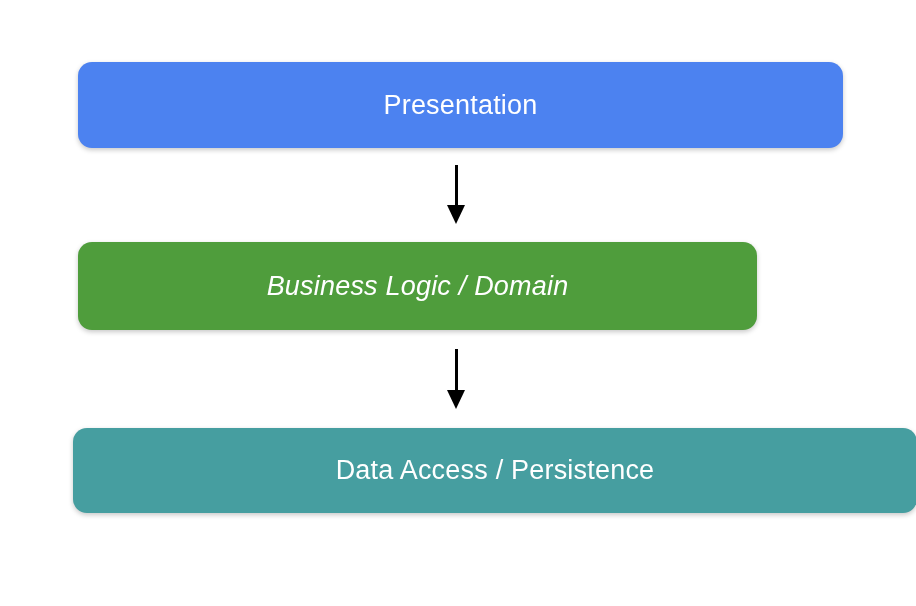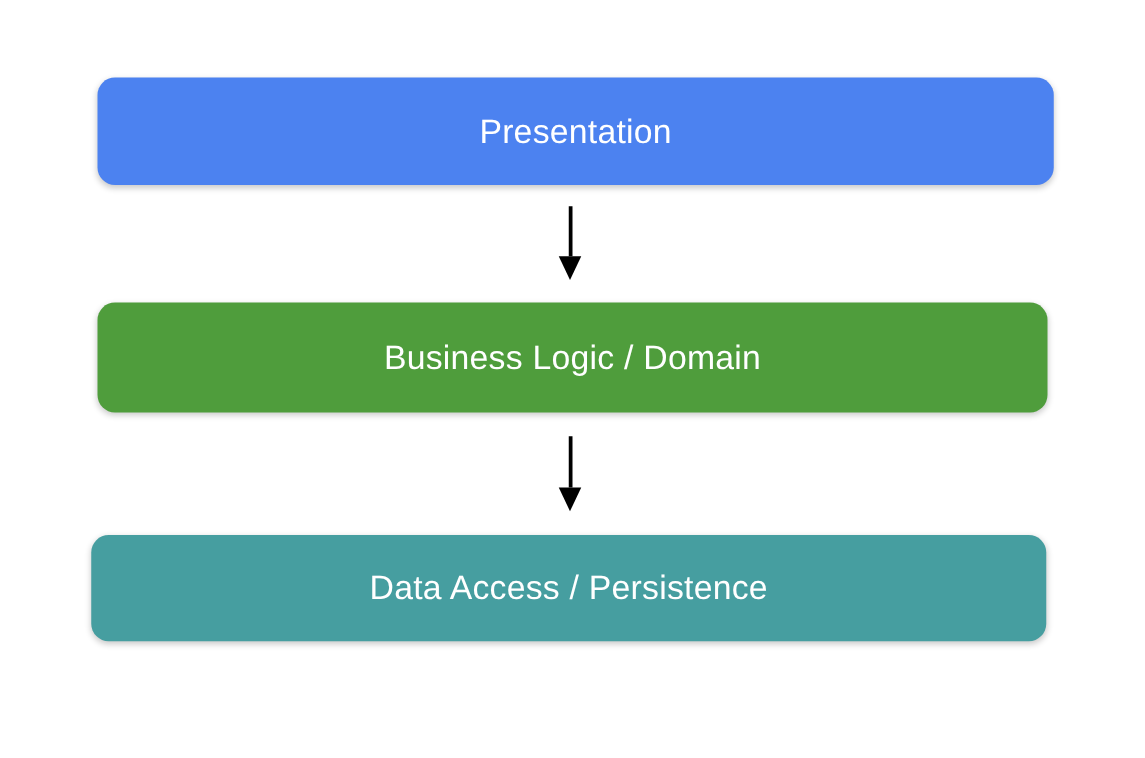--- a/index.html
+++ b/index.html
@@ -27,22 +27,22 @@
     justify-content: center;
     box-shadow: 0 2px 5px rgba(0,0,0,0.22);
   }
   .layer-label {
     font-size: 27px;
     font-weight: 400;
     letter-spacing: 0.2px;
     white-space: nowrap;
   }
   .box-presentation { left: 78px;  top: 62px;  width: 765px; height: 86px; }
-  .box-business     { left: 78px;  top: 242px; width: 760px; height: 88px; }
-  .box-data         { left: 73px;  top: 428px; width: 764px; height: 85px; }
+  .box-business     { left: 78px;  top: 242px; width: 679px; height: 88px; font-style: italic; }
+  .box-data         { left: 73px;  top: 428px; width: 844px; height: 85px; }
 
   .flow-arrow {
     position: absolute;
     width: 20px;
     display: flex;
     flex-direction: column;
     align-items: center;
   }
   .flow-arrow .shaft {
     width: 3px;

